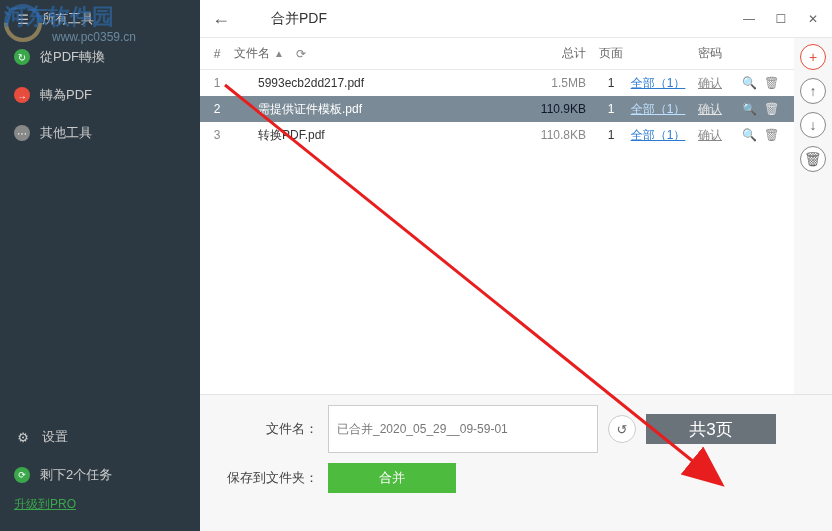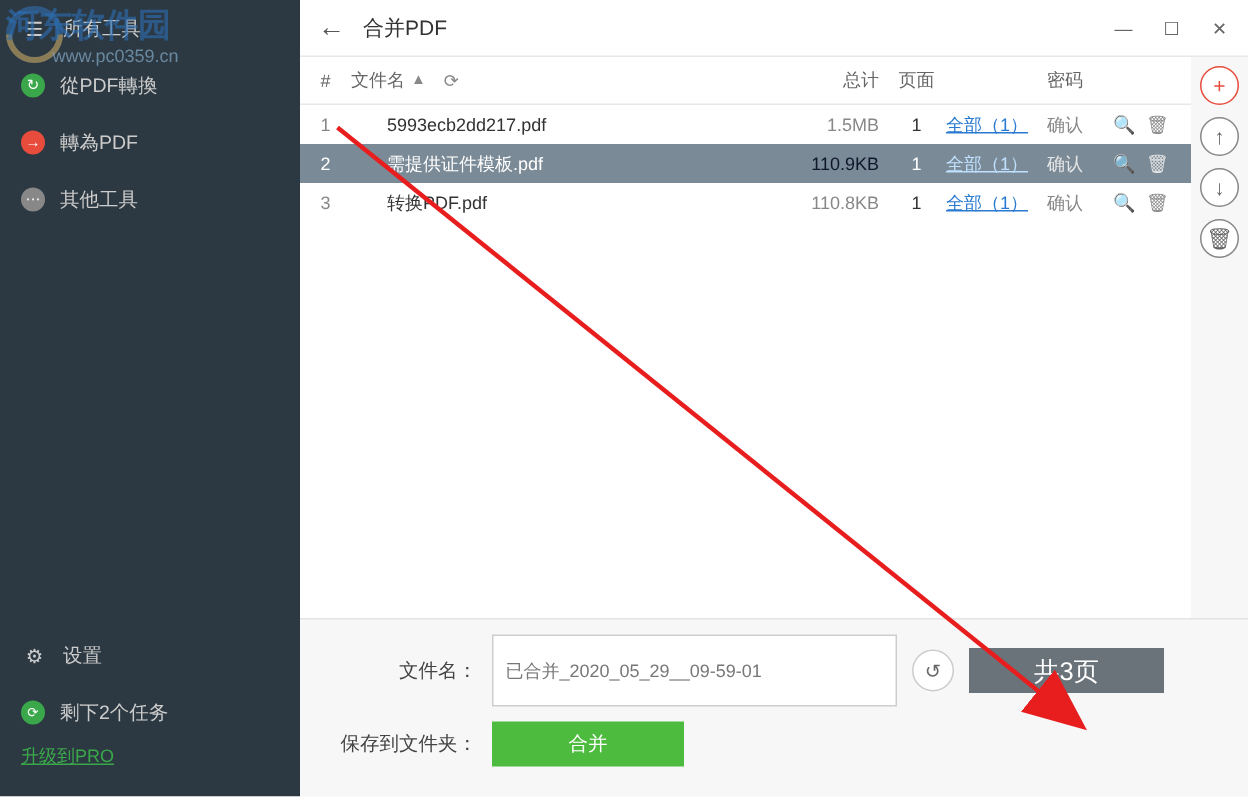--- a/index.html
+++ b/index.html
@@ -11,21 +11,21 @@
 .circle-icon { width: 16px; height: 16px; border-radius: 50%; display: flex; align-items: center; justify-content: center; font-size: 10px; color: #fff; }
 .ci-green { background: #3aa84a; }
 .ci-red { background: #e74c3c; }
 .ci-gray { background: #888; }
 .sidebar-bottom { margin-top: auto; padding: 0 0 8px; }
 .upgrade { color: #3aa84a; font-size: 12px; padding: 2px 14px 10px; text-decoration: underline; cursor: pointer; }
 
 .main { flex: 1; display: flex; flex-direction: column; background: #f7f7f7; }
 .titlebar { height: 38px; background: #fff; display: flex; align-items: center; padding: 0 12px; gap: 12px; border-bottom: 1px solid #e8e8e8; }
 .back-arrow { font-size: 18px; color: #555; cursor: pointer; }
-.title-text { font-size: 14px; color: #333; }
+.title-text { font-size: 14px; color: #333; margin-left: 29px; }
 .win-controls { margin-left: auto; display: flex; gap: 18px; }
 .win-btn { width: 14px; height: 14px; display: flex; align-items: center; justify-content: center; color: #666; cursor: pointer; font-size: 12px; }
 
 .content { flex: 1; display: flex; padding: 0; }
 .table-area { flex: 1; background: #fff; margin: 0; display: flex; flex-direction: column; }
 .table-header { display: flex; align-items: center; height: 32px; border-bottom: 1px solid #e8e8e8; font-size: 12px; color: #666; padding: 0 6px; }
 .th-num { width: 22px; text-align: center; }
 .th-name { flex: 1; display: flex; align-items: center; gap: 4px; padding-left: 6px; }
 .th-size { width: 56px; text-align: right; padding-right: 8px; }
 .th-count { width: 34px; text-align: center; }
@@ -40,41 +40,41 @@
 .row:not(.sel) { color: #333; }
 .rc-num { width: 22px; text-align: center; color: #888; }
 .row.sel .rc-num { color: #fff; }
 .rc-name { flex: 1; padding-left: 6px; overflow: hidden; text-overflow: ellipsis; white-space: nowrap; margin-left: 24px; }
 .rc-size { width: 56px; text-align: right; padding-right: 8px; color: #888; }
 .row.sel .rc-size { color: #0f172a; }
 .rc-count { width: 34px; text-align: center; }
 .rc-page { width: 60px; text-align: center; }
 .rc-page a { color: #2a7ad1; text-decoration: underline; cursor: pointer; }
 .row.sel .rc-page a { color: #bfe0ff; }
-.rc-pwd { width: 44px; text-align: center; color: #888; }
+.rc-pwd { width: 44px; text-align: center; color: #888; text-decoration: underline; }
 .row.sel .rc-pwd { color: #e6e6e6; }
 .rc-act { width: 56px; display: flex; gap: 8px; justify-content: center; }
 .mini-icon { width: 14px; height: 14px; color: #888; cursor: pointer; }
 .row.sel .mini-icon { color: #e6e6e6; }
 
 .side-actions { width: 38px; padding: 6px 4px; display: flex; flex-direction: column; gap: 8px; align-items: center; background: #f7f7f7; }
 .act-btn { width: 26px; height: 26px; border: 1.5px solid #888; border-radius: 50%; display: flex; align-items: center; justify-content: center; font-size: 14px; color: #666; cursor: pointer; background: #fff; }
 .act-btn.add { border-color: #e74c3c; color: #e74c3c; }
 
-.bottom { background: #f7f7f7; padding: 10px 56px 10px 26px; border-top: 1px solid #e3e3e3; }
+.bottom { background: #f7f7f7; padding: 10px 56px 28px 26px; border-top: 1px solid #e3e3e3; }
 .form-row { display: flex; align-items: center; gap: 10px; margin-bottom: 10px; font-size: 13px; }
 .form-label { width: 92px; text-align: right; color: #444; }
 .text-input { flex: 1; height: 48px; border: 1px solid #ccc; padding: 0 8px; font-size: 12px; color: #777; background: #fff; }
 .select-input { flex: 1; height: 30px; border: 1px solid #ccc; padding: 0 8px; font-size: 12px; color: #333; background: #fff; }
 .icon-revert { width: 28px; height: 28px; border: 1px solid #ccc; border-radius: 50%; display: flex; align-items: center; justify-content: center; color: #666; cursor: pointer; background: #fff; }
 .btn-gray { width: 130px; height: 30px; background: #6a727a; color: #fff; border: none; font-size: 17px; cursor: pointer; }
 .btn-green { width: 128px; height: 30px; background: #4dbb3e; color: #fff; border: none; font-size: 13px; cursor: pointer; }
 
 .watermark { position: absolute; top: 2px; left: 4px; color: rgba(44,112,183,0.6); font-size: 22px; font-weight: bold; pointer-events: none; }
-.watermark-sub { position: absolute; top: 30px; left: 35px; color: rgba(130,170,200,0.7); font-size: 12px; pointer-events: none; }
+.watermark-sub { position: absolute; top: 30px; left: 52px; color: rgba(130,170,200,0.7); font-size: 12px; pointer-events: none; }
 .wm-ring { position: absolute; top: 4px; left: 4px; width: 38px; height: 38px; border-radius: 50%; border: 4px solid rgba(50,120,200,0.5); pointer-events: none; }
 .wm-ring::before { content: ""; position: absolute; inset: -4px; border-radius: 50%; border: 4px solid rgba(230,160,40,0.5); clip-path: polygon(0 50%,100% 50%,100% 100%,0 100%); }
 
 .arrow-annot { position: absolute; pointer-events: none; left: 210px; top: 75px; }
 </style>
 </head>
 <body>
 
 <div class="sidebar">
   <div class="sidebar-item">

